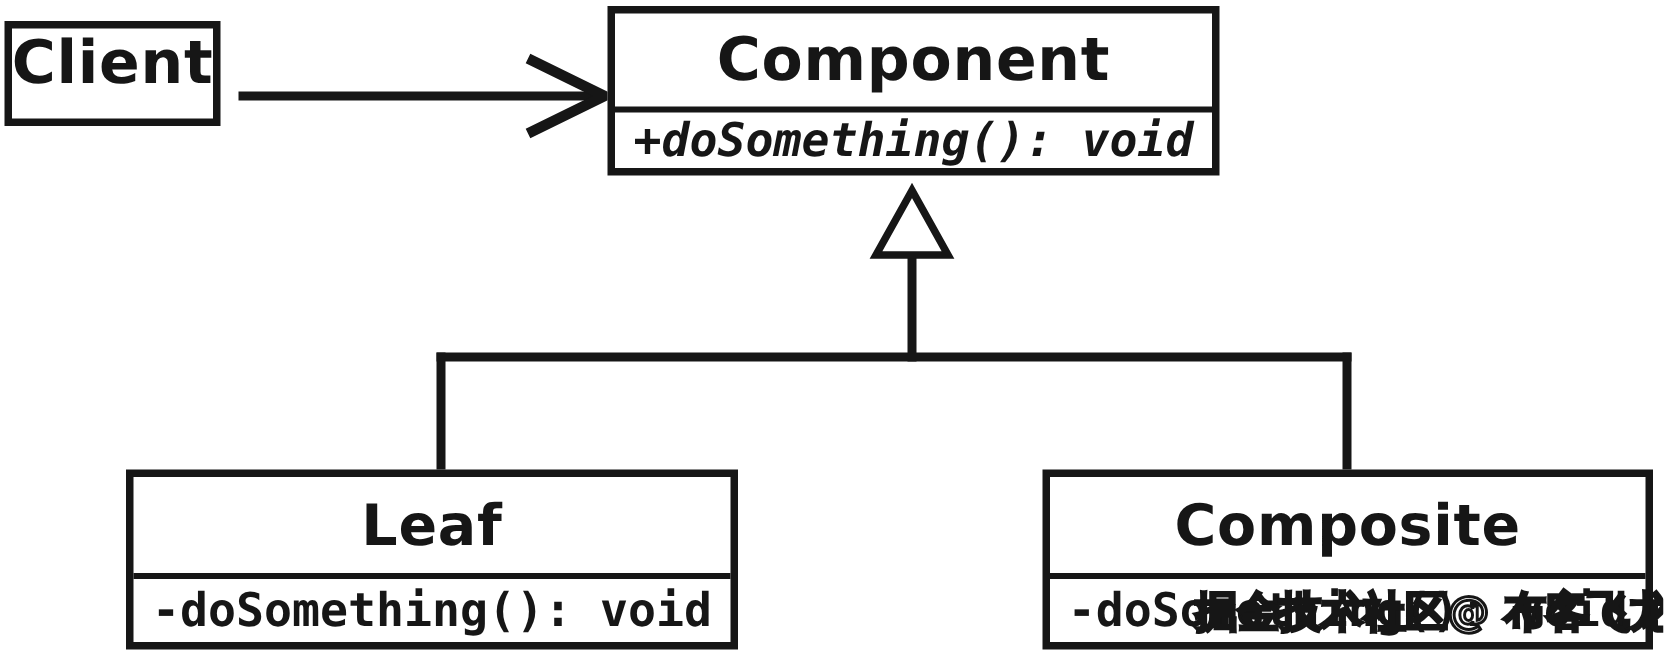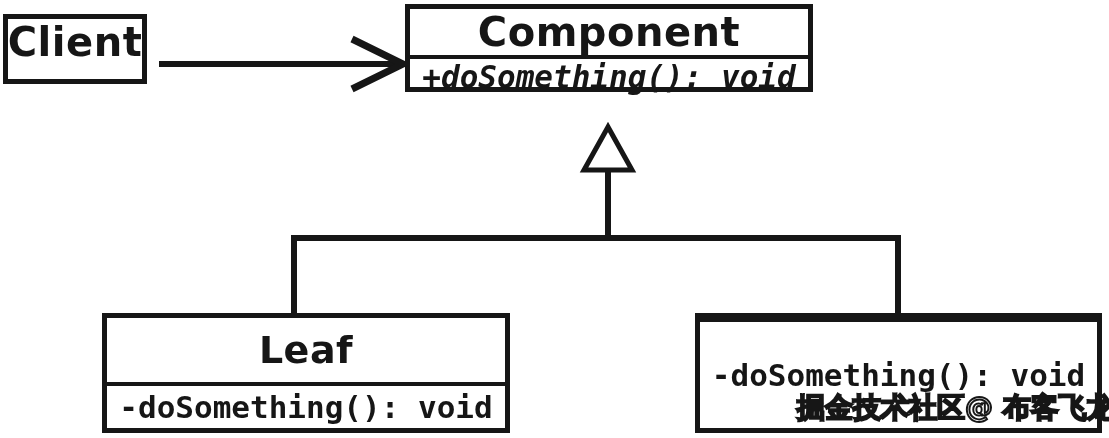--- a/index.html
+++ b/index.html
@@ -51,26 +51,26 @@
     font-weight: bold;
   }
   .client-box {
     left: 3px; top: 14px;
     width: 144px; height: 70px;
     justify-content: flex-start;
   }
   .client-box .uml-title { font-size: 40px; }
   .component-box {
     left: 405px; top: 4px;
-    width: 408px; height: 88px;
+    width: 408px; height: 113px;
   }
   .component-box .uml-title { height: 62px; font-size: 40px; }
   .component-box .uml-method { font-size: 31px; font-style: italic; }
   .leaf-box {
-    left: 102px; top: 313px;
+    left: 84px; top: 313px;
     width: 408px; height: 120px;
   }
   .leaf-box .uml-title { height: 64px; font-size: 38px; }
   .leaf-box .uml-method { font-size: 31px; }
   .composite-box {
     left: 695px; top: 313px;
     width: 407px; height: 120px;
   }
   .composite-box .uml-title { height: 64px; font-size: 38px; }
   .composite-box .uml-method { font-size: 31px; }
@@ -114,18 +114,19 @@
     <div class="uml-title">Component</div>
     <div class="uml-method">+doSomething(): void</div>
   </div>
 
   <div class="uml-box leaf-box">
     <div class="uml-title">Leaf</div>
     <div class="uml-method">-doSomething(): void</div>
   </div>
 
   <div class="uml-box composite-box">
+    <div class="uml-title">Composite</div>
     <div class="uml-method">-doSomething(): void</div>
   </div>
 
   <div class="watermark">掘金技术社区@ 布客飞龙</div>
 
 </div>
 
 </body></html>

